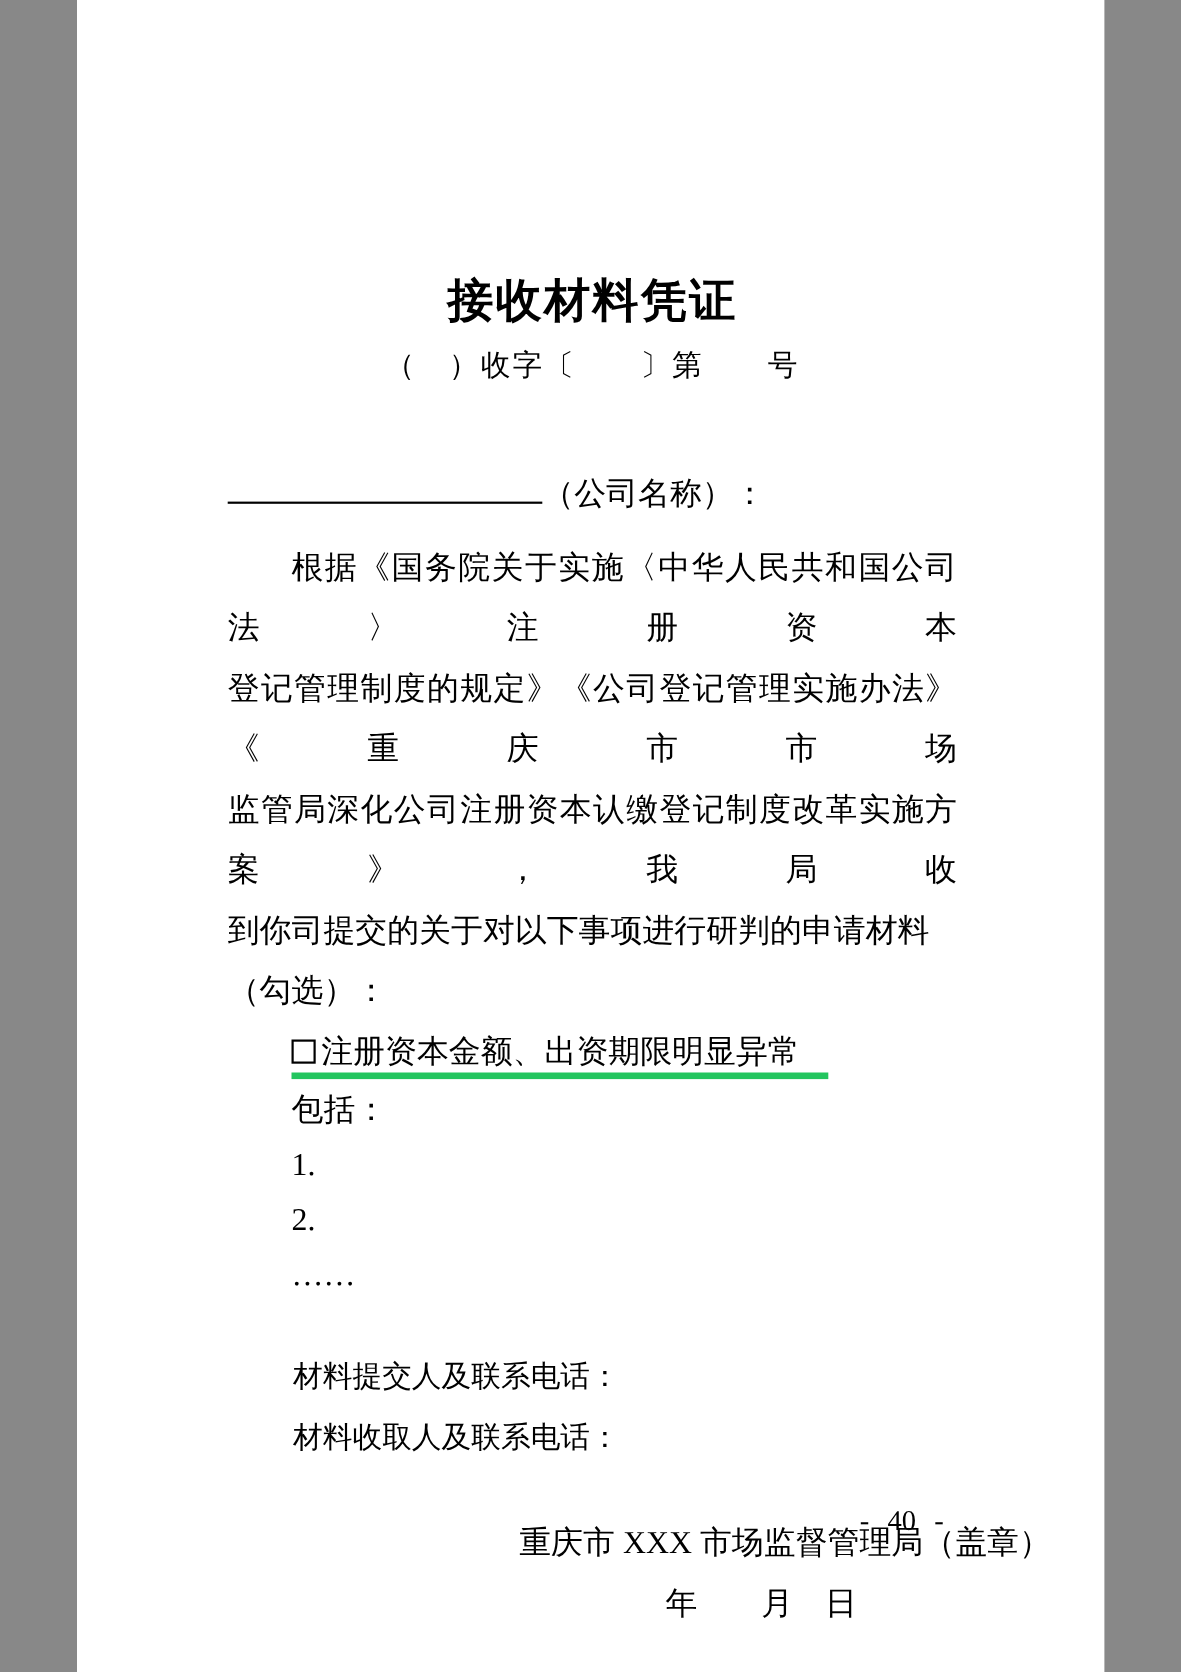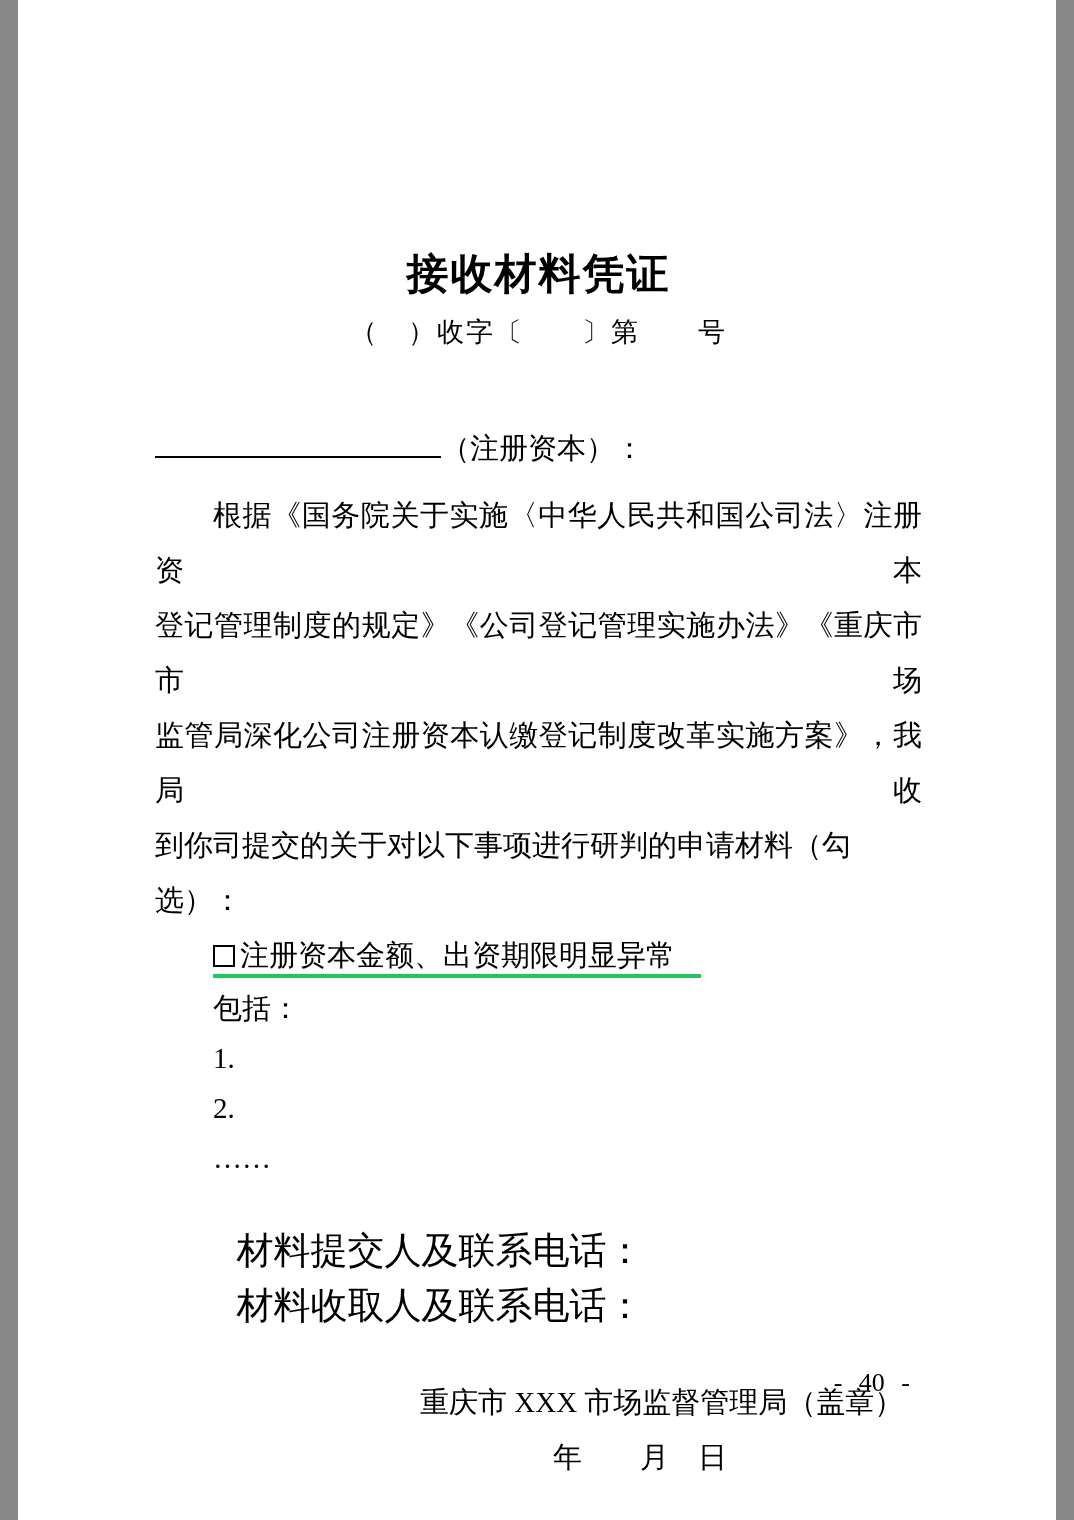--- a/index.html
+++ b/index.html
@@ -1,18 +1,18 @@
 <!DOCTYPE html>
 <html><head>
 <meta charset="utf-8">
 <style>
   html, body { margin: 0; padding: 0; background: #888; }
   .page {
     position: relative;
-    width: 1038px;
+    width: 934px;
     height: 1520px;
     margin: 0 auto;
     background: #ffffff;
     color: #000000;
     font-family: "Liberation Serif", "DejaVu Serif", serif;
     overflow: hidden;
     box-sizing: border-box;
     padding: 248px 134px 0 137px;
   }
   .doc-title {
@@ -48,41 +48,41 @@
     line-height: 55px;
   }
   .jfull { text-align: justify; text-align-last: justify; }
   .indent2 { text-indent: 2em; }
   .opt-line {
     font-size: 29px;
     line-height: 55px;
     margin-left: 2em;
   }
   .opt-underline {
-    border-bottom: 4px solid #22c55e;
+    border-bottom: 6px solid #22c55e;
     padding-bottom: 3px;
   }
   .opt1 .opt-underline { padding-right: 26px; }
   .opt2 .opt-underline { padding-right: 30px; padding-left: 4px; }
   .checkbox-box {
     display: inline-block;
     width: 22px;
     height: 22px;
     border: 2px solid #000;
     vertical-align: -2px;
     margin-right: 5px;
     box-sizing: border-box;
   }
   .list-line {
     font-size: 29px;
     line-height: 50px;
     margin-left: 2em;
   }
   .contact-line {
-    font-size: 37px;
+    font-size: 27px;
     line-height: 55px;
     margin-left: 2.2em;
   }
   .contact-first { margin-top: 40px; }
   .agency-line {
     margin-top: 42px;
     font-size: 29px;
     line-height: 55px;
     padding-left: 265px;
     white-space: nowrap;
@@ -105,21 +105,21 @@
 </head>
 <body>
 
 <div class="page">
 
   <div class="doc-title">接收材料凭证</div>
 
   <div class="doc-number">（　）收字〔　　〕第　　号</div>
 
   <div class="company-line">
-    <span class="blank-underline"></span><span>（注册资本）：</span>
+    <span class="blank-underline"></span><span>（公司名称）：</span>
   </div>
 
   <div class="para">
     <div class="body-line jfull indent2">根据《国务院关于实施〈中华人民共和国公司法〉注册资本</div>
     <div class="body-line jfull">登记管理制度的规定》《公司登记管理实施办法》《重庆市市场</div>
     <div class="body-line jfull">监管局深化公司注册资本认缴登记制度改革实施方案》，我局收</div>
     <div class="body-line">到你司提交的关于对以下事项进行研判的申请材料（勾选）：</div>
   </div>
 
   <div class="opt-line opt1">

